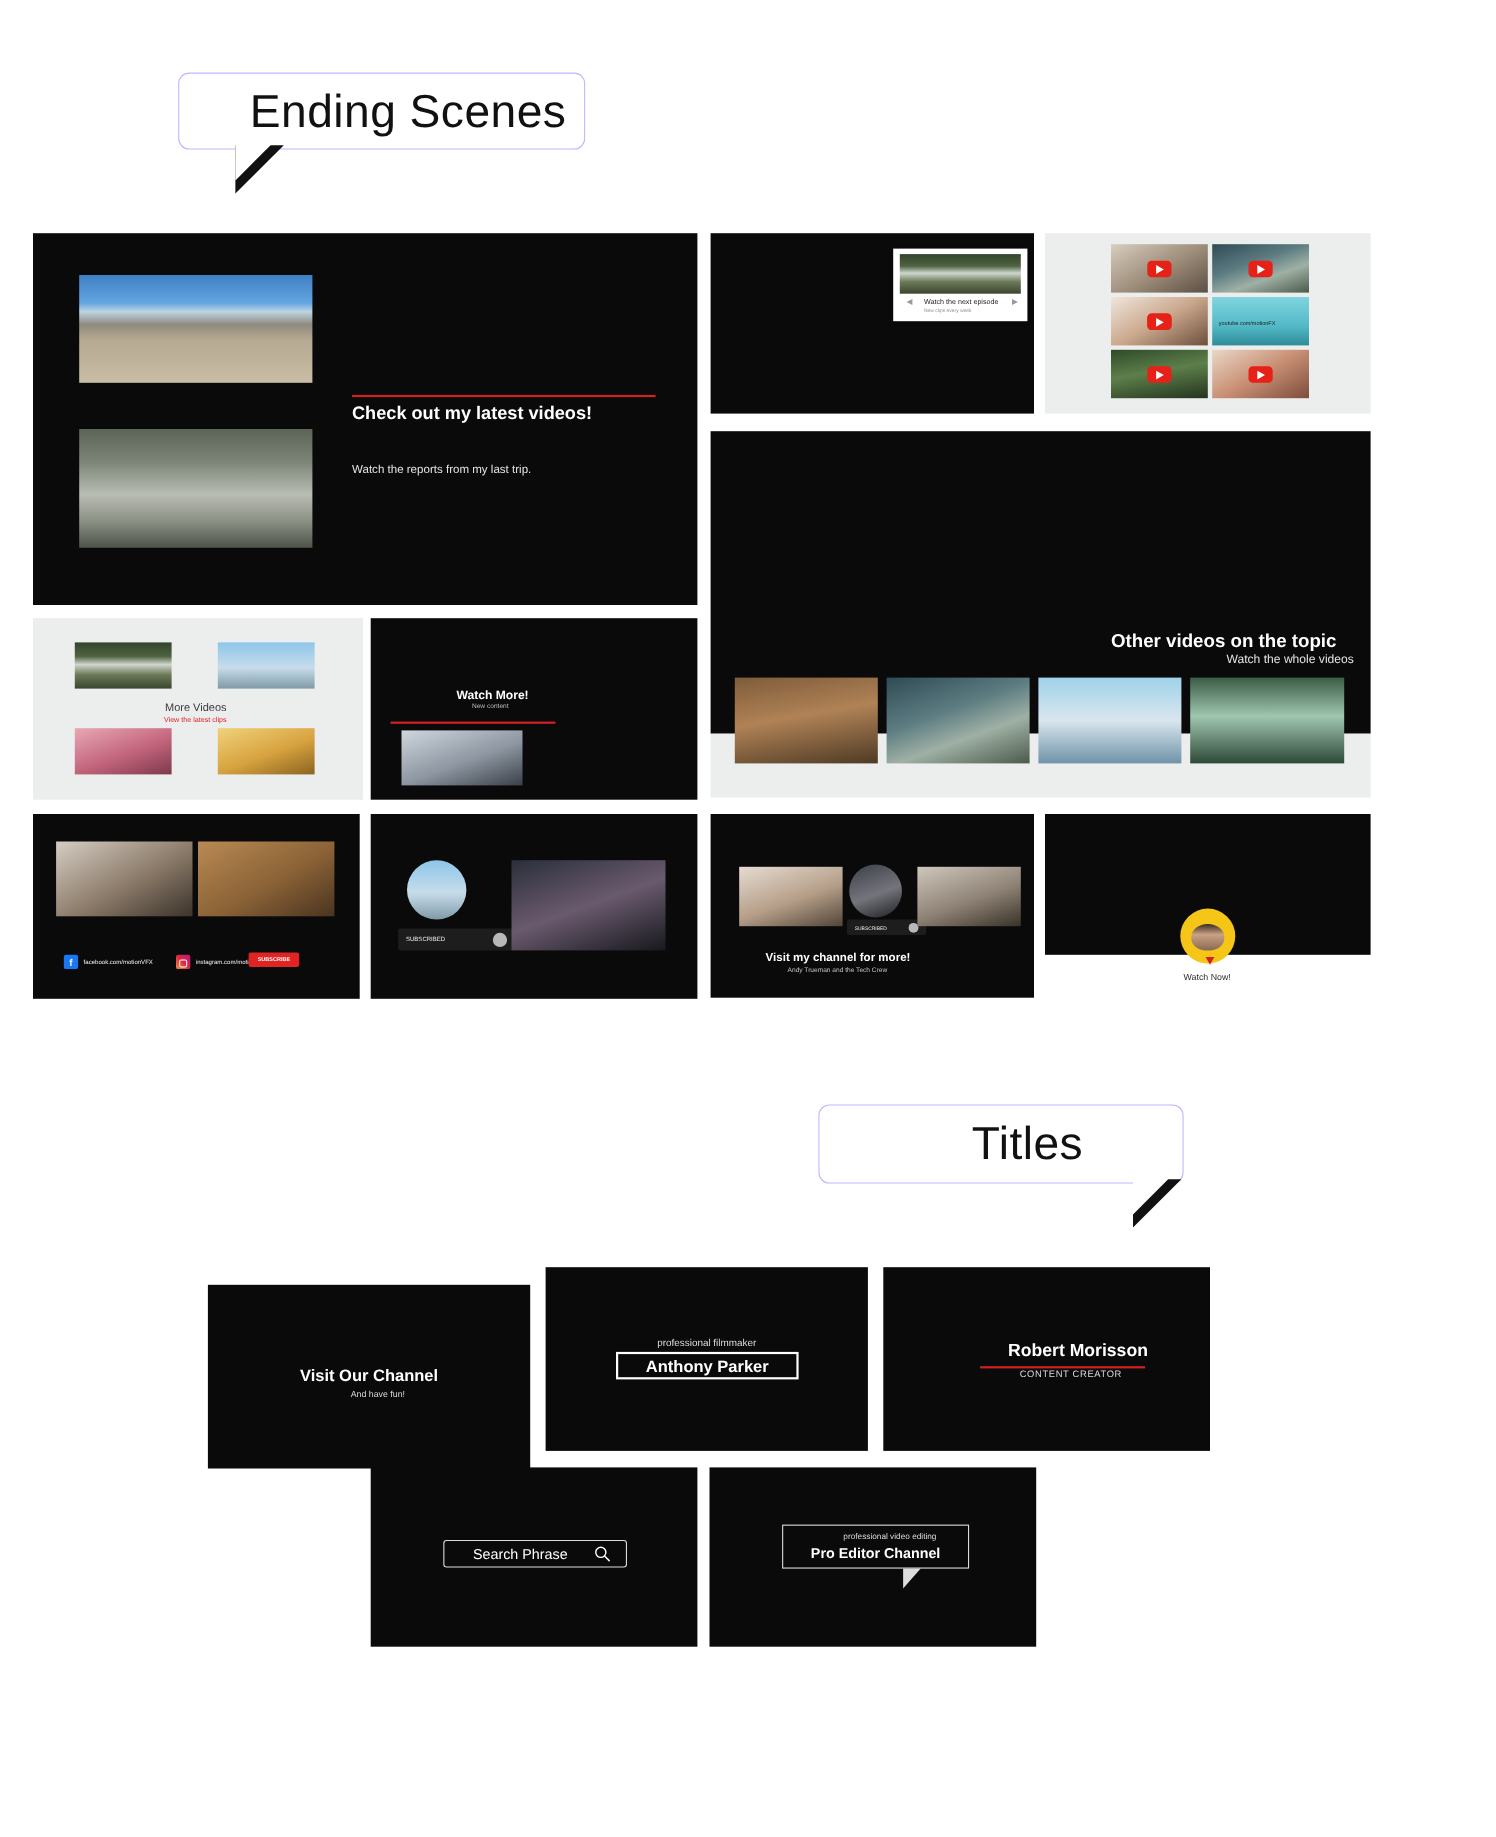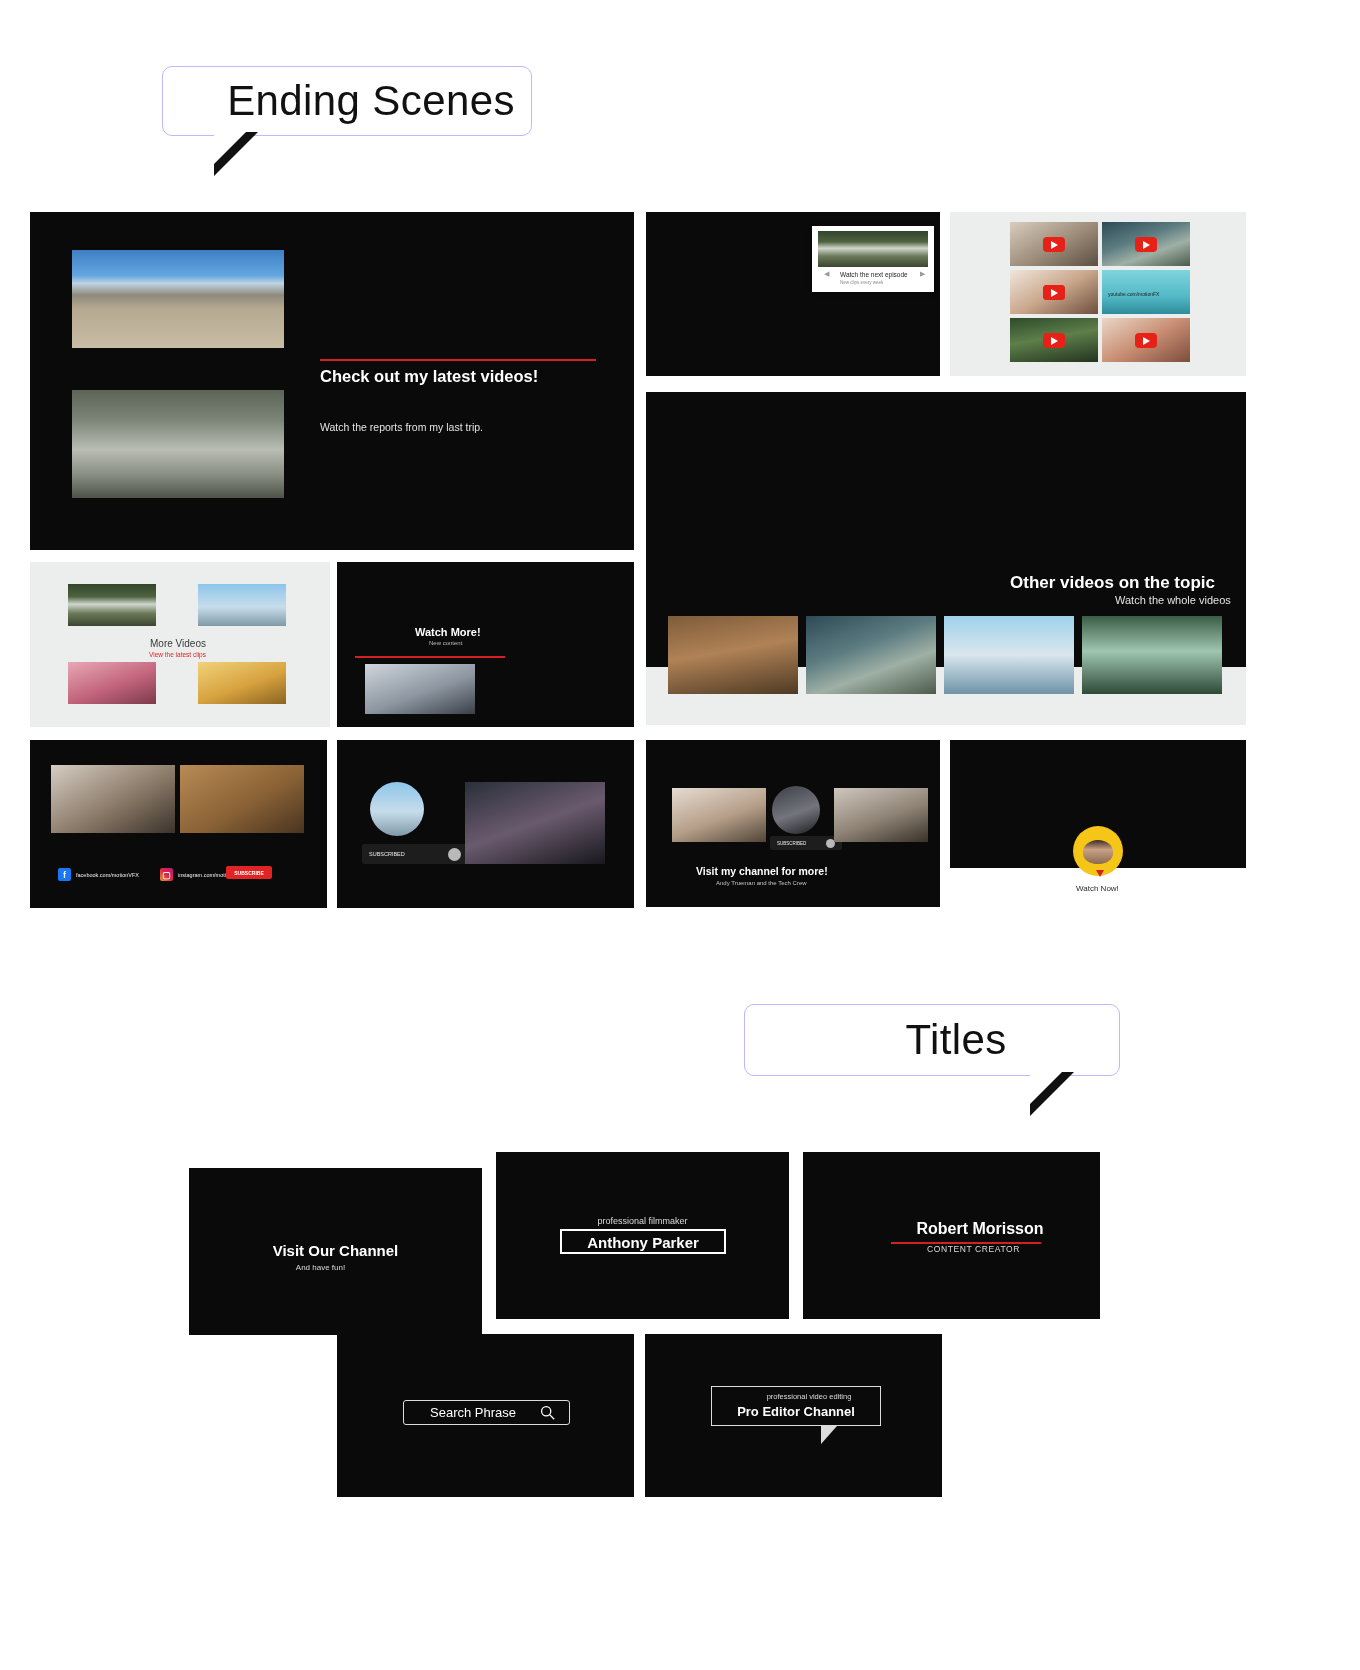--- a/index.html
+++ b/index.html
@@ -234,29 +234,29 @@
 </div>
 
 <div class="panel dark" style="left:950px;top:740px;width:296px;height:128px;"></div>
 <div class="circle-av abs" style="left:1073px;top:826px;width:50px;height:50px;background:#f5c518;"></div>
 <div class="abs" style="left:1083px;top:840px;width:30px;height:24px;border-radius:50% 50% 45% 45%;
             background:linear-gradient(180deg,#3a2c22 0%,#caa183 40%,#8a6a52 100%);"></div>
 <div class="abs" style="left:1096px;top:870px;width:0;height:0;border-left:4px solid transparent;
             border-right:4px solid transparent;border-top:7px solid #d32020;"></div>
 <div class="t-dark abs" style="left:1076px;top:884px;font-size:8px;color:#2b2b2b;">Watch Now!</div>
 
-<div class="bubble" style="left:744px;top:1004px;width:376px;height:72px;">
+<div class="bubble" style="left:744px;top:1004px;width:332px;height:72px;">
   <span class="bubble-label">Titles</span>
 </div>
 <div class="bubble-tail tail-outer abs" style="left:1030px;top:1072px;"></div>
 <div class="bubble-tail tail-inner abs" style="left:1030px;top:1070px;"></div>
 
 <div class="tcard" style="left:189px;top:1168px;width:293px;height:167px;">
   <div class="tc-big" style="left:0;top:74px;width:293px;font-size:15px;">Visit Our Channel</div>
-  <div class="tc-small" style="left:0;top:95px;width:263px;font-size:8px;">And have fun!</div>
+  <div class="tc-small" style="left:0;top:95px;width:263px;font-size:8px;padding-left:23px;">And have fun!</div>
 </div>
 
 <div class="tcard" style="left:496px;top:1152px;width:293px;height:167px;">
   <div class="tc-small" style="left:0;top:64px;width:293px;font-size:9px;">professional filmmaker</div>
   <div class="tc-box" style="left:64px;top:77px;width:166px;height:25px;"></div>
   <div class="tc-big" style="left:64px;top:82px;width:166px;font-size:15px;">Anthony Parker</div>
 </div>
 
 <div class="tcard" style="left:803px;top:1152px;width:297px;height:167px;">
   <div class="tc-big" style="left:0;top:68px;width:354px;font-size:16px;">Robert Morisson</div>

